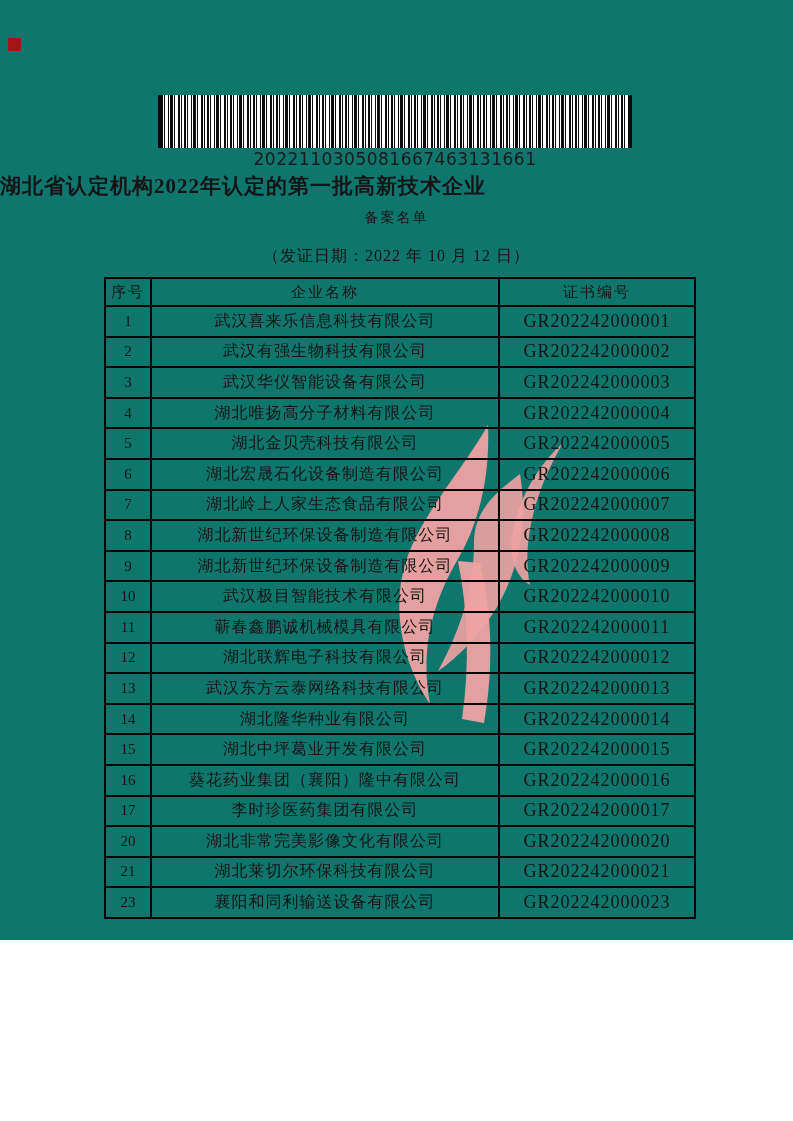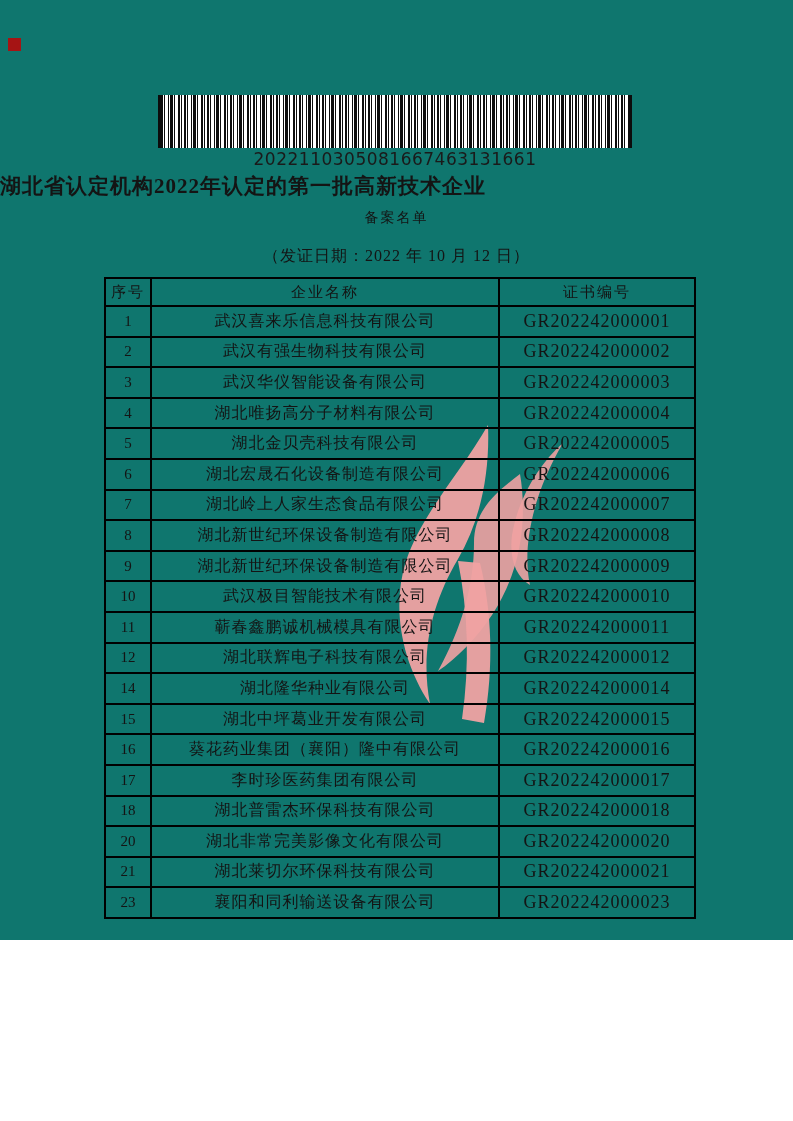--- a/index.html
+++ b/index.html
@@ -218,20 +218,25 @@
       <td class="cell-name">蕲春鑫鹏诚机械模具有限公司</td>
       <td class="cell-cert">GR202242000011</td>
     </tr>
 
     <tr>
       <td class="cell-no">12</td>
       <td class="cell-name">湖北联辉电子科技有限公司</td>
       <td class="cell-cert">GR202242000012</td>
     </tr>
 
+    <tr>
+      <td class="cell-no">13</td>
+      <td class="cell-name">武汉东方云泰网络科技有限公司</td>
+      <td class="cell-cert">GR202242000013</td>
+    </tr>
 
     <tr>
       <td class="cell-no">14</td>
       <td class="cell-name">湖北隆华种业有限公司</td>
       <td class="cell-cert">GR202242000014</td>
     </tr>
 
     <tr>
       <td class="cell-no">15</td>
       <td class="cell-name">湖北中坪葛业开发有限公司</td>
@@ -243,25 +248,20 @@
       <td class="cell-name">葵花药业集团（襄阳）隆中有限公司</td>
       <td class="cell-cert">GR202242000016</td>
     </tr>
 
     <tr>
       <td class="cell-no">17</td>
       <td class="cell-name">李时珍医药集团有限公司</td>
       <td class="cell-cert">GR202242000017</td>
     </tr>
 
-    <tr>
-      <td class="cell-no">18</td>
-      <td class="cell-name">湖北普雷杰环保科技有限公司</td>
-      <td class="cell-cert">GR202242000018</td>
-    </tr>
 
 
     <tr>
       <td class="cell-no">20</td>
       <td class="cell-name">湖北非常完美影像文化有限公司</td>
       <td class="cell-cert">GR202242000020</td>
     </tr>
 
     <tr>
       <td class="cell-no">21</td>

